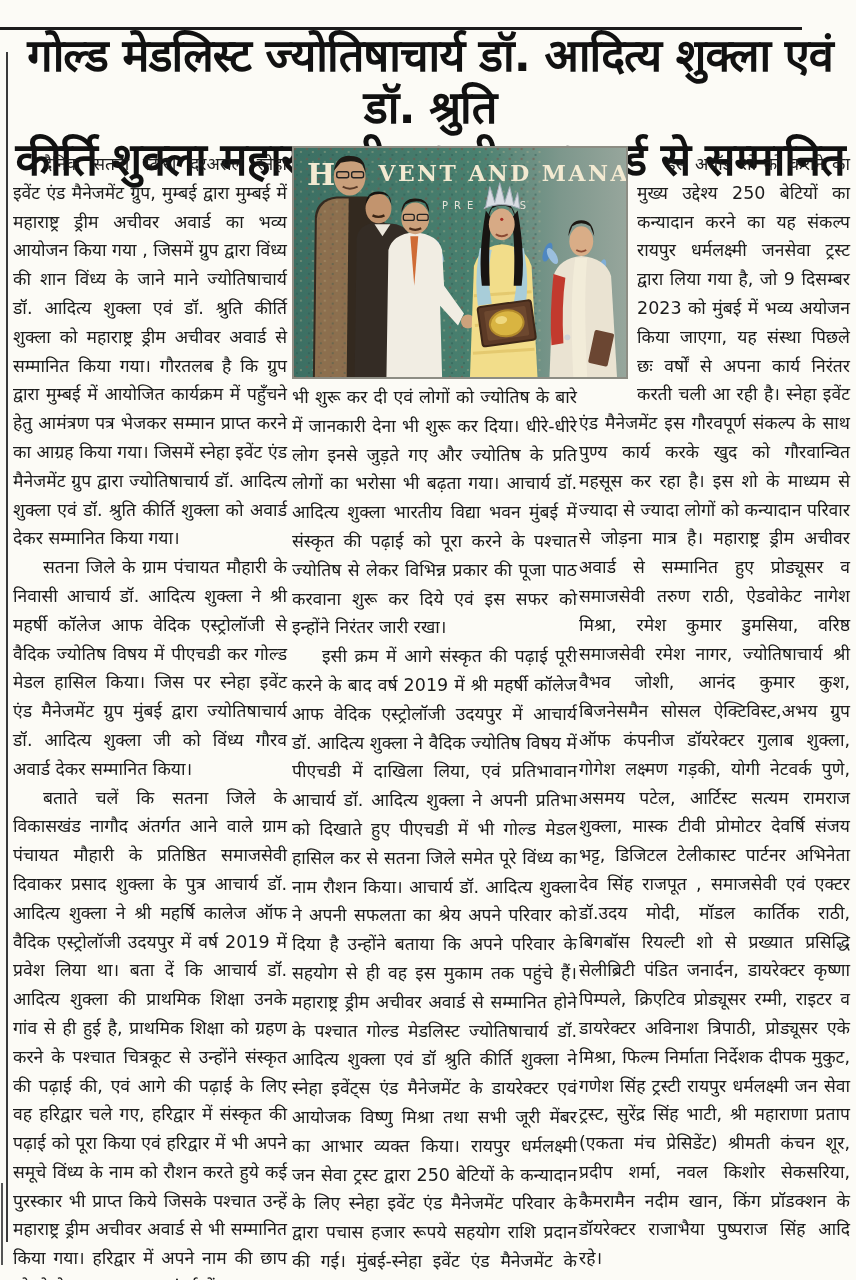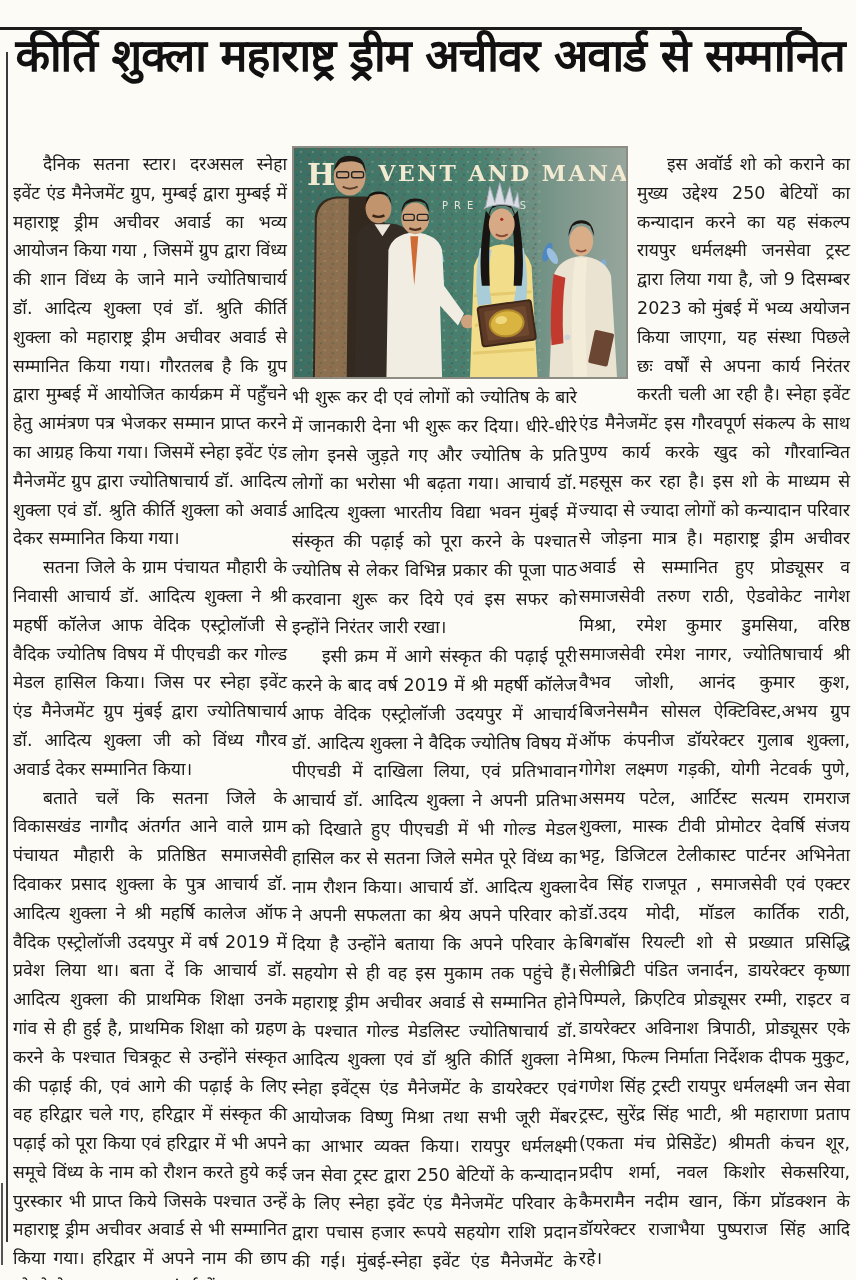--- a/index.html
+++ b/index.html
@@ -36,20 +36,21 @@
 </head>
 <body>
 
 <div class="page">
 
   <div class="top-rule"></div>
   <div class="left-rule"></div>
   <div class="left-rule-2"></div>
 
   <h1 class="headline">
+    <span class="hl-line">गोल्ड मेडलिस्ट ज्योतिषाचार्य डॉ. आदित्य शुक्ला एवं डॉ. श्रुति</span>
     <span class="hl-line">कीर्ति शुक्ला महाराष्ट्र ड्रीम अचीवर अवार्ड से सम्मानित</span>
   </h1>
 
   <div class="col col1">
     <p><b class="dateline">दैनिक सतना स्टार।</b> <span>दरअसल स्नेहा इवेंट एंड मैनेजमेंट ग्रुप, मुम्बई द्वारा मुम्बई में महाराष्ट्र ड्रीम अचीवर अवार्ड का भव्य आयोजन किया गया , जिसमें ग्रुप द्वारा विंध्य की शान विंध्य के जाने माने ज्योतिषाचार्य डॉ. आदित्य शुक्ला एवं डॉ. श्रुति कीर्ति शुक्ला को महाराष्ट्र ड्रीम अचीवर अवार्ड से सम्मानित किया गया। गौरतलब है कि ग्रुप द्वारा मुम्बई में आयोजित कार्यक्रम में पहुँचने हेतु आमंत्रण पत्र भेजकर सम्मान प्राप्त करने का आग्रह किया गया। जिसमें स्नेहा इवेंट एंड मैनेजमेंट ग्रुप द्वारा ज्योतिषाचार्य डॉ. आदित्य शुक्ला एवं डॉ. श्रुति कीर्ति शुक्ला को अवार्ड देकर सम्मानित किया गया।</span></p>
     <p>सतना जिले के ग्राम पंचायत मौहारी के निवासी आचार्य डॉ. आदित्य शुक्ला ने श्री महर्षी कॉलेज आफ वेदिक एस्ट्रोलॉजी  से वैदिक ज्योतिष विषय में पीएचडी कर गोल्ड मेडल हासिल किया। जिस पर स्नेहा इवेंट एंड मैनेजमेंट ग्रुप मुंबई द्वारा ज्योतिषाचार्य डॉ. आदित्य शुक्ला जी को विंध्य गौरव अवार्ड देकर सम्मानित किया।</p>
     <p>बताते चलें कि सतना जिले के विकासखंड नागौद अंतर्गत आने वाले ग्राम पंचायत मौहारी के प्रतिष्ठित समाजसेवी दिवाकर प्रसाद शुक्ला के पुत्र आचार्य डॉ. आदित्य शुक्ला ने श्री महर्षि कालेज ऑफ वैदिक एस्ट्रोलॉजी उदयपुर में वर्ष 2019 में प्रवेश लिया था।  बता दें कि आचार्य डॉ. आदित्य शुक्ला की प्राथमिक शिक्षा उनके गांव से ही हुई है, प्राथमिक शिक्षा को ग्रहण करने के पश्चात चित्रकूट से उन्होंने संस्कृत की पढ़ाई की, एवं आगे की पढ़ाई के लिए वह हरिद्वार चले गए, हरिद्वार में संस्कृत की पढ़ाई को पूरा किया एवं हरिद्वार में भी अपने समूचे विंध्य के नाम को रौशन करते हुये कई पुरस्कार भी प्राप्त किये जिसके पश्चात उन्हें महाराष्ट्र ड्रीम अचीवर अवार्ड से भी सम्मानित किया गया। हरिद्वार में अपने नाम की छाप छोड़ने के बाद, महानगर मुंबई में कदम रखा एवं शेष संस्कृत की प?ाई के लिए भारतीय विद्या भवन मुंबई में दाखिला लिया एवं आगे की पढ़ाई इन्होंने जारी रखी, इसी बीच आचार्य डॉक्टर आदित्य शुक्ला ने ज्योतिष की पढ़ाई</p>
   </div>
 
   <div class="photo">

